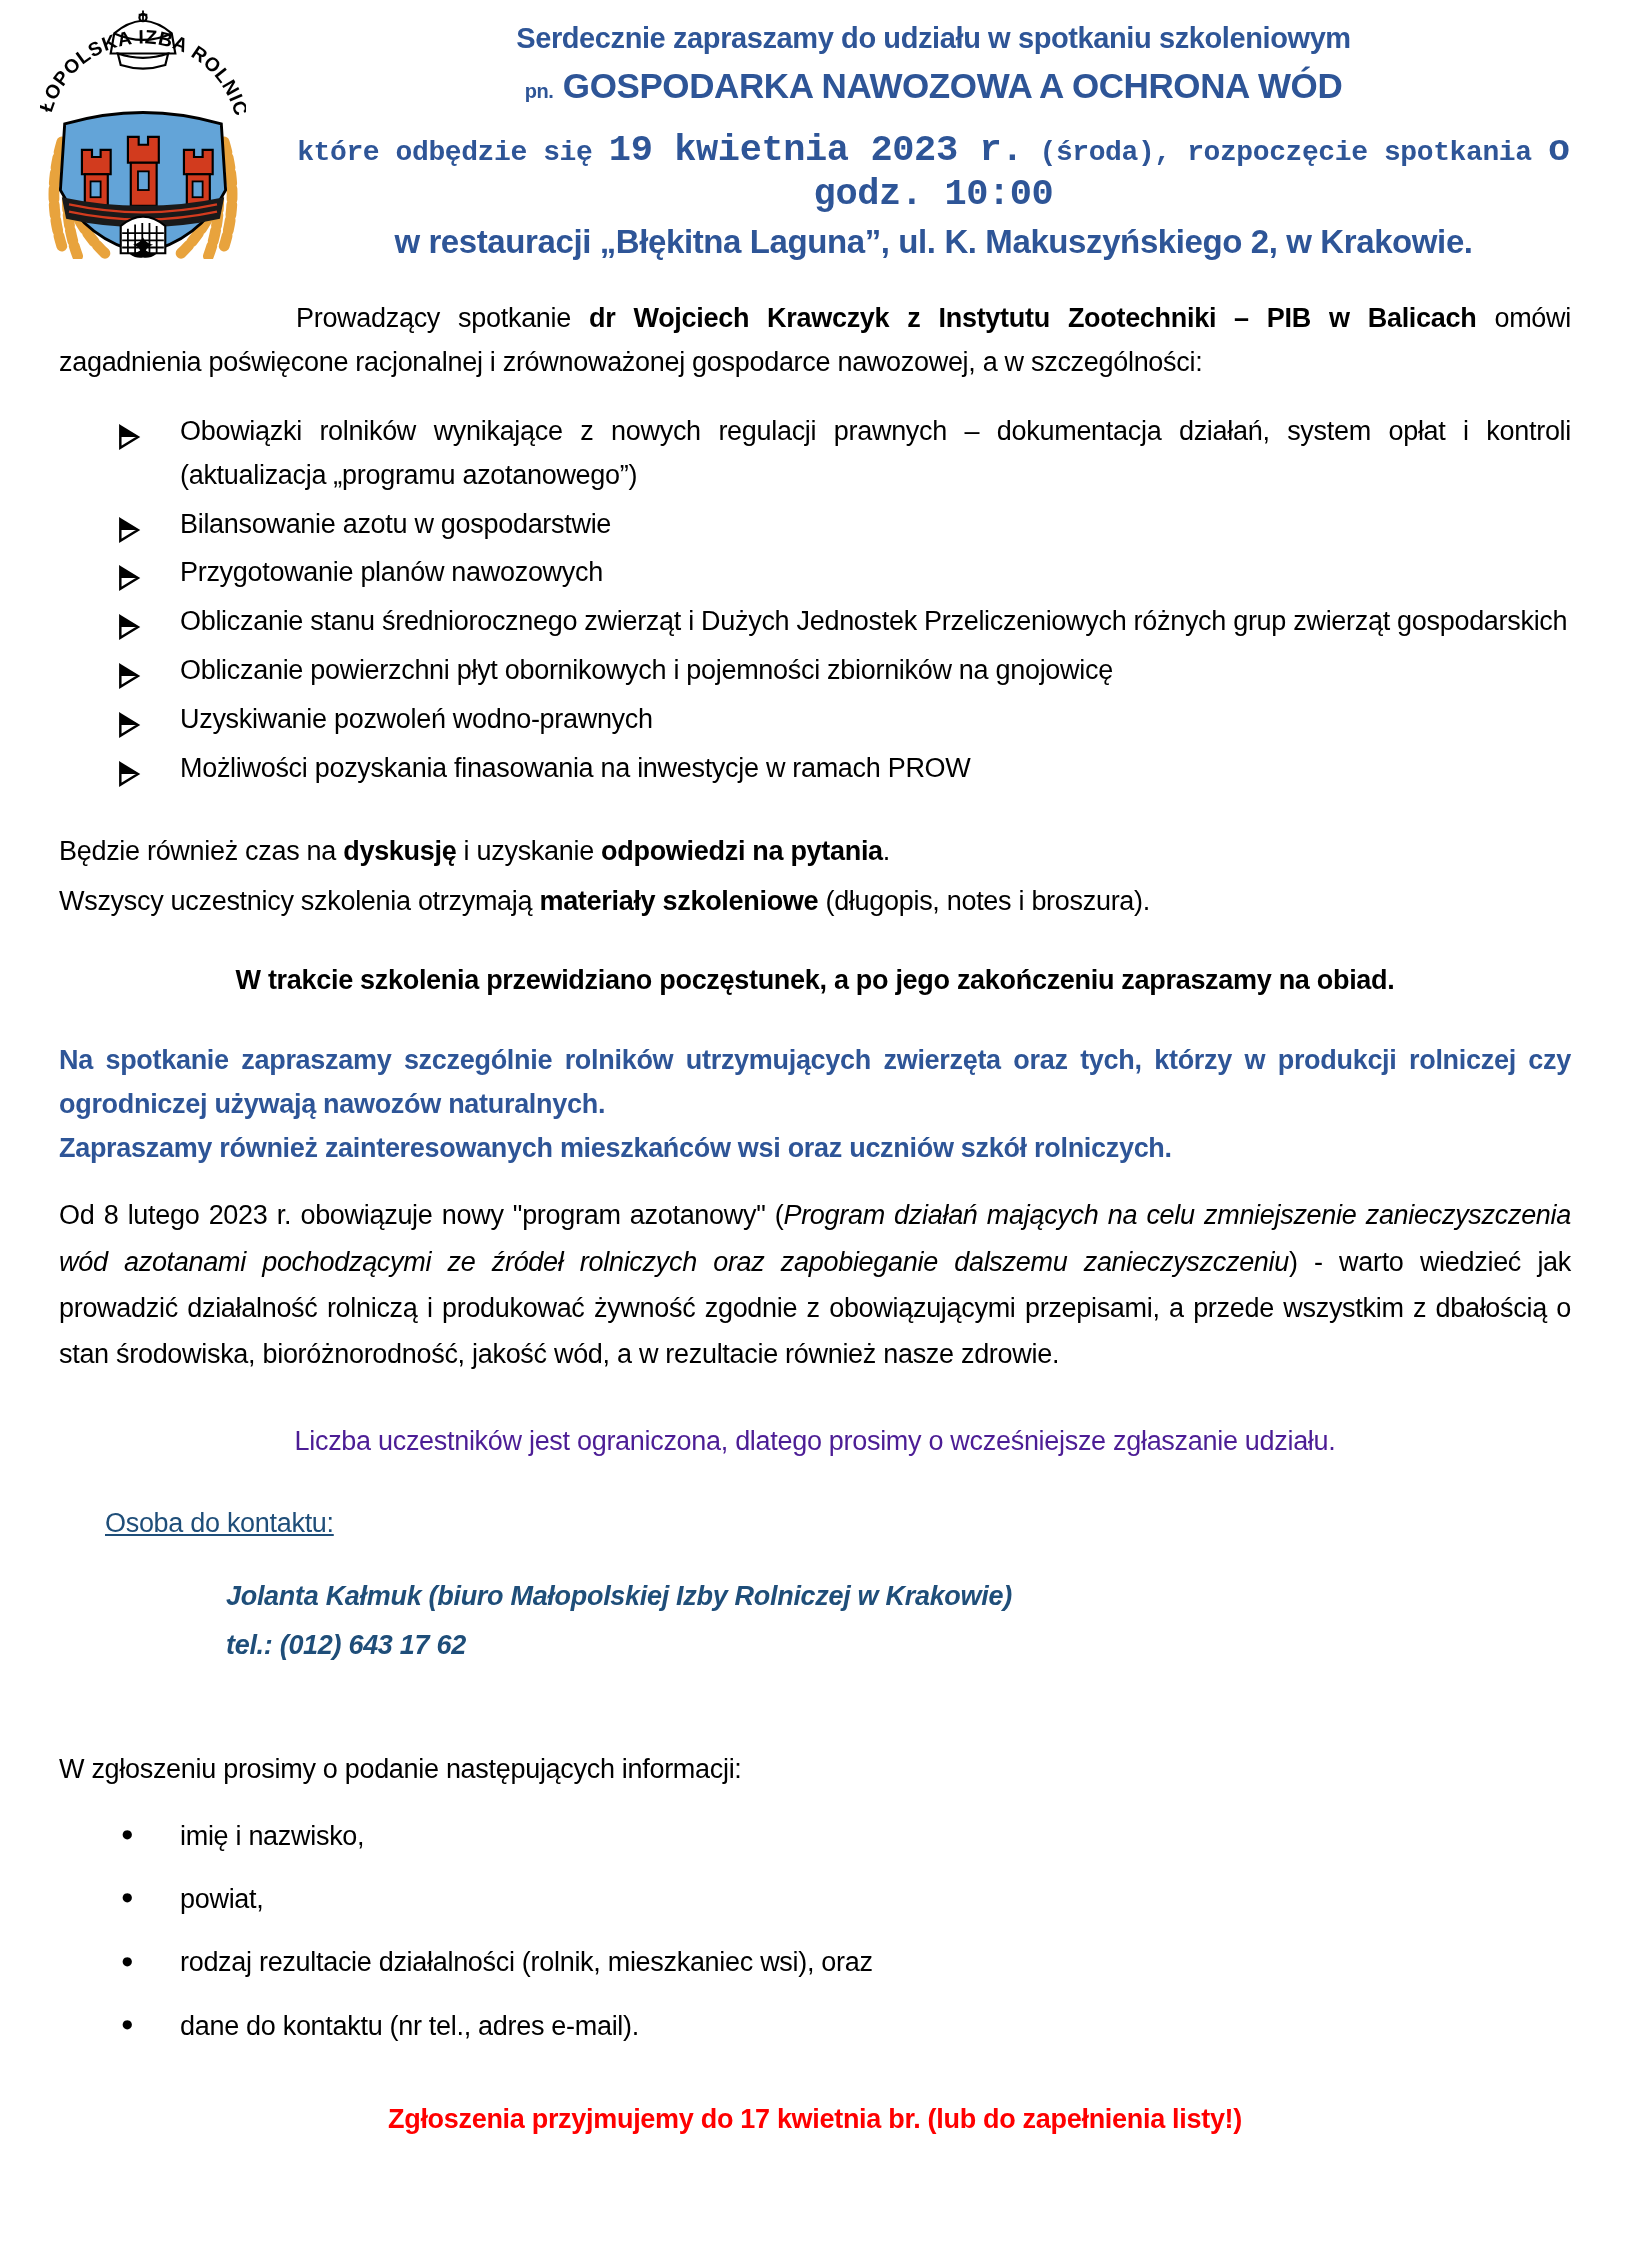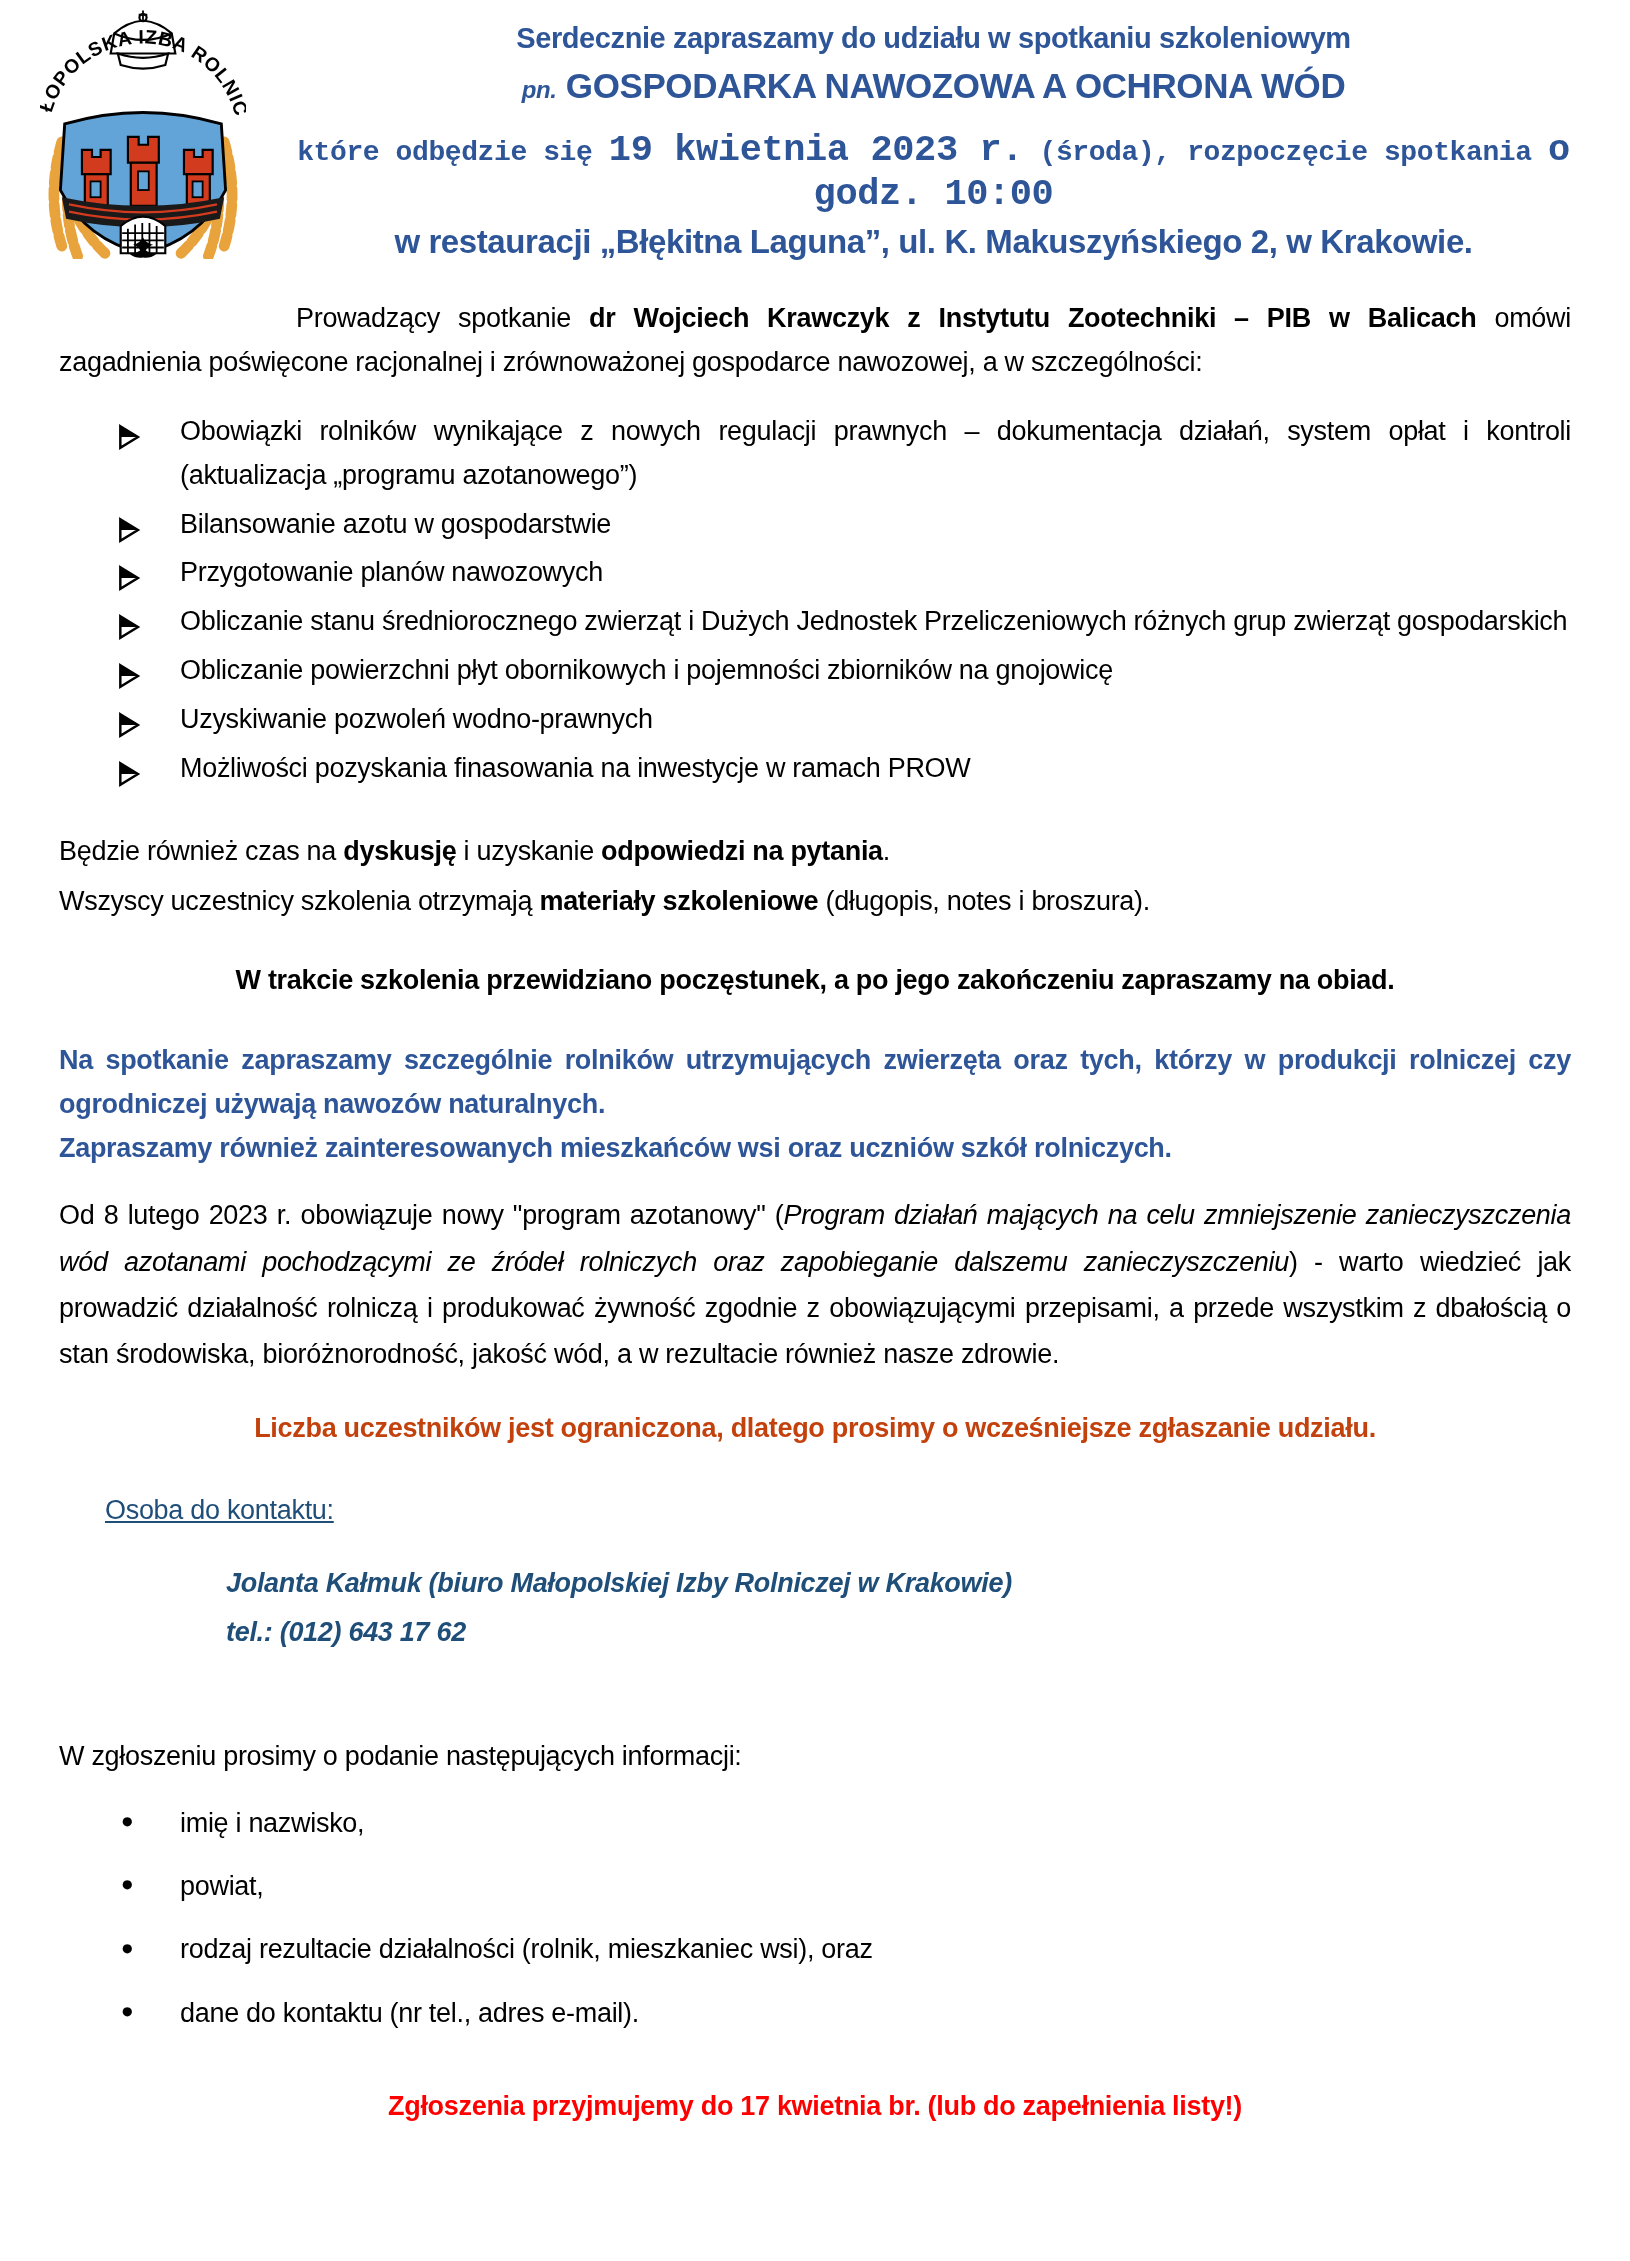--- a/index.html
+++ b/index.html
@@ -8,39 +8,39 @@
     background:#fff;color:#000;
     font-family:"Liberation Sans",sans-serif;
     overflow:hidden;
   }
   
   .header{position:relative;padding-top:21.6px;}
   .mir-logo{position:absolute;left:40px;top:8.6px;width:206px;height:250px;}
   .header-text{margin-left:237px;text-align:center;color:#2e5597;font-weight:bold;letter-spacing:-0.4px;}
   .h-line1{font-size:29px;line-height:1.15;}
   .h-line2{font-size:35px;line-height:1.15;margin-top:11.5px;}
-  .h-line2 .pn{font-size:24px;font-style:italic;}
+  .h-line2 .pn{font-size:20px;}
   .h-line3{font-size:28px;line-height:1.2;margin-top:21px;font-family:Liberation Mono, monospace;}
   .h-line3 .big{font-size:37px;}
   .h-line4{font-size:33px;line-height:1.2;margin-top:5.8px;}
   
   .content{padding:0 59px;font-size:27px;letter-spacing:-0.3px;}
   .intro{margin:35px 0 0 0;text-align:justify;text-indent:237px;line-height:1.62;}
   .b{font-weight:bold;}
   .it{font-style:italic;}
   ul.agenda{list-style:none;margin:26px 0 0 56px;padding:0;}
   ul.agenda li{position:relative;padding-left:65px;line-height:1.6;text-align:justify;margin-top:5.8px;}
   .arr{position:absolute;left:2.9px;top:10px;}
   .after1{margin:39px 0 0 0;line-height:1.6;}
   .after2{margin:7.2px 0 0 0;line-height:1.6;}
   .bold-line{font-weight:bold;margin:36px 0 0 0;line-height:1.6;text-align:center;}
   .blue-para{color:#2e5597;font-weight:bold;margin:37px 0 0 0;text-align:justify;line-height:1.62;}
   .blue-para .l2{display:block;}
   .program{margin:21.6px 0 0 0;text-align:justify;line-height:1.72;}
-  .red-center{color:#c2410c;font-weight:bold;text-align:center;margin:32px 29px 0 29px;line-height:1.4;}
+  .red-center{color:#4c1d95;font-weight:normal;text-align:center;margin:45px 29px 0 29px;line-height:1.4;}
   .contact-heading{color:#1f4e79;text-decoration:underline;margin:47px 0 0 46px;display:inline-block;}
   .contact-block{margin:33px 0 0 167px;color:#1f4e79;font-weight:bold;font-style:italic;line-height:1.82;}
   .email-link{color:#1f4e79;text-decoration:underline;cursor:pointer;}
   .apply-intro{margin:78px 0 0 0;line-height:1.6;}
   ul.apply{list-style:none;margin:24.4px 0 0 56px;padding:0;}
   ul.apply li{position:relative;padding-left:65px;line-height:1.55;margin-top:21.6px;}
   ul.apply li::before{content:"●";position:absolute;left:5.8px;top:1.4px;font-size:21.6px;}
   .deadline{color:#ff0000;font-weight:bold;text-align:center;margin-top:53px;line-height:1.4;}
 </style>
 </head>

